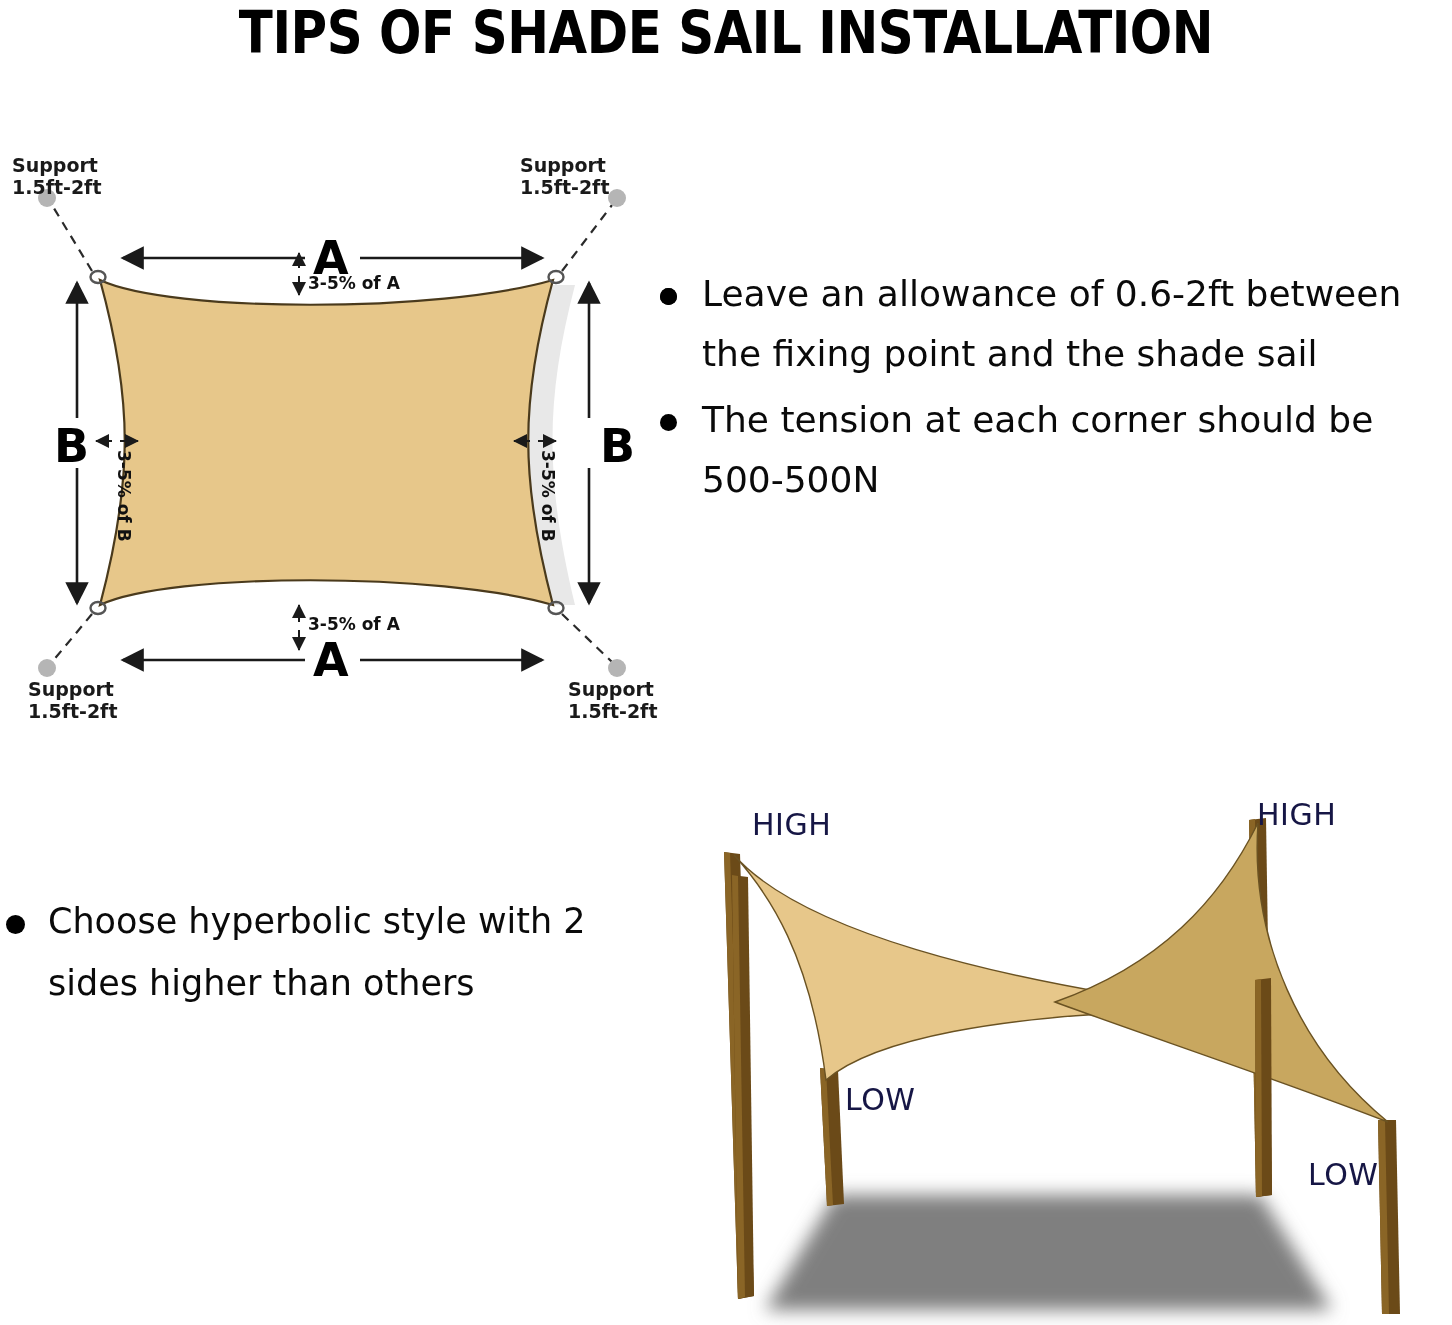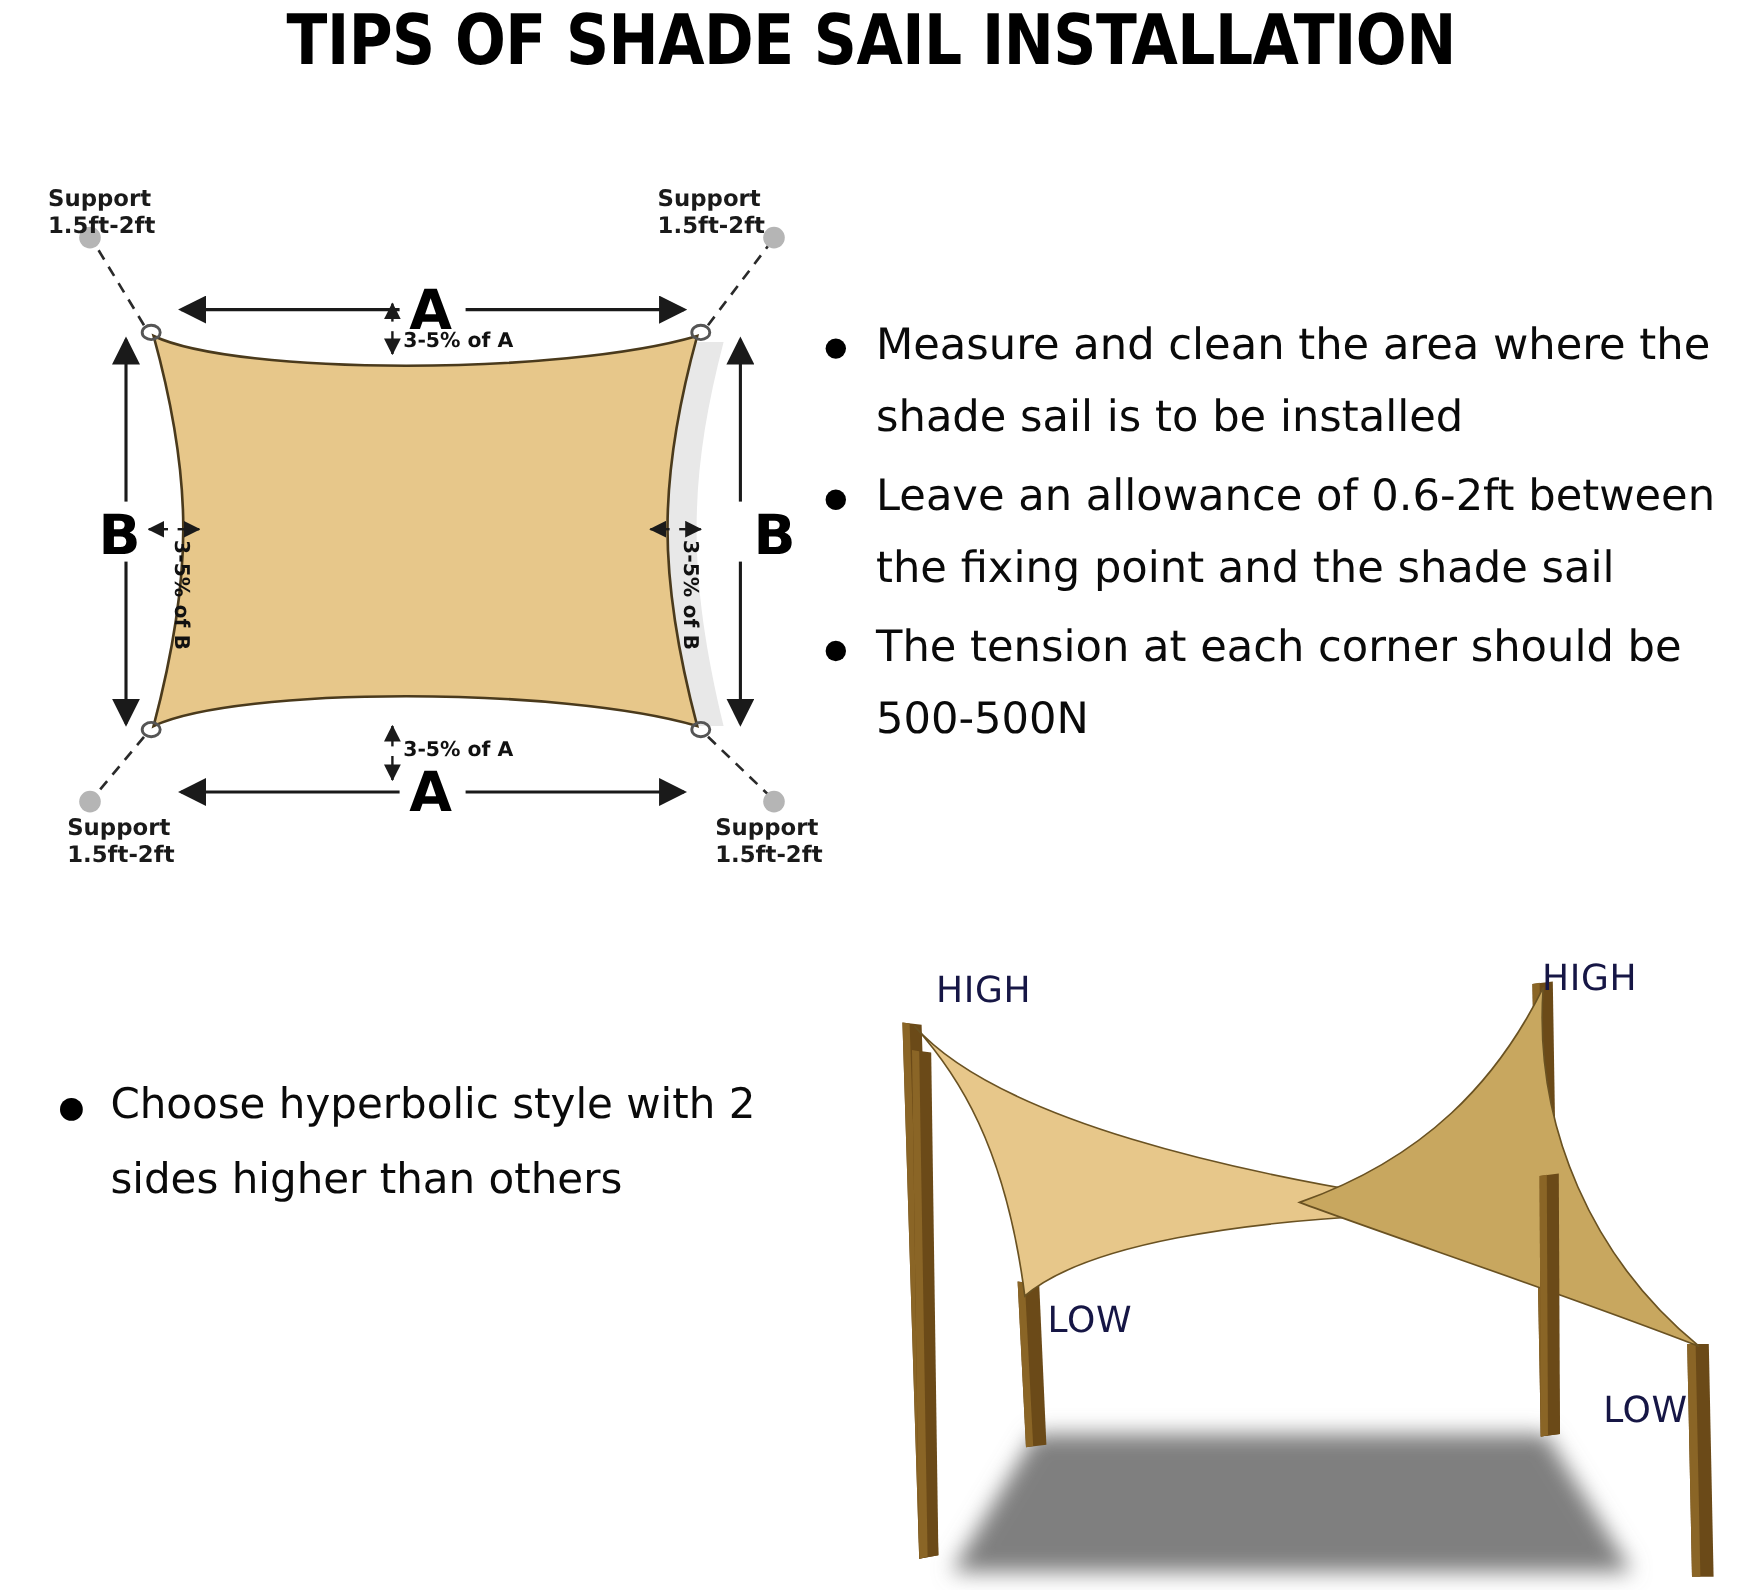--- a/index.html
+++ b/index.html
@@ -10,24 +10,24 @@
   #title{
     position:absolute;left:0;top:0;width:1452px;height:66px;
     display:flex;align-items:center;justify-content:center;
     font-family:"DejaVu Sans","Liberation Sans",sans-serif;
     font-weight:bold;font-size:58px;line-height:58px;letter-spacing:-0.5px;
     transform:scaleX(0.86);transform-origin:center center;
     color:#000;white-space:nowrap;
   }
 
   
-  .panel{position:absolute;padding-left:28px;}
+  .panel{position:absolute;}
   #diagram-panel{left:0;top:150;width:660px;height:590px;}
   #tips-panel{left:648px;top:258px;width:804px;height:400px;}
-  #hyper-text-panel{left:16px;top:890px;width:630px;height:350px;}
+  #hyper-text-panel{left:0px;top:890px;width:630px;height:350px;}
   #hyper-illustration-panel{left:660px;top:780px;width:792px;height:545px;text-align:center;}
 
   
   .bullets{list-style:none;margin:0;padding:0;}
   .bullets li{
     position:relative;padding-left:54px;margin-bottom:6px;
     font-size:36px;line-height:60px;color:#0a0a0a;
     font-family:"DejaVu Sans","Liberation Sans",sans-serif;
   }
   .bullets li .dot{
@@ -172,21 +172,20 @@
       <line x1="538" y1="291" x2="556" y2="291" stroke="#1a1a1a" stroke-width="2" marker-end="url(#arrHeadS)"></line>
       <text class="pct-label" x="0" y="0" transform="translate(542,300) rotate(90)">3-5% of B</text>
     </g>
   </svg>
 </div>
 
 <div class="panel" id="tips-panel">
   <ul class="bullets">
     <li>
       <span class="dot"></span>
-      <span>Measure and clean the area where the shade sail is to be installed</span>
     </li>
     <li>
       <span class="dot"></span>
       <span>Leave an allowance of 0.6-2ft between the fixing point and the shade sail</span>
     </li>
     <li>
       <span class="dot"></span>
       <span>The tension at each corner should be 500-500N</span>
     </li>
   </ul>

